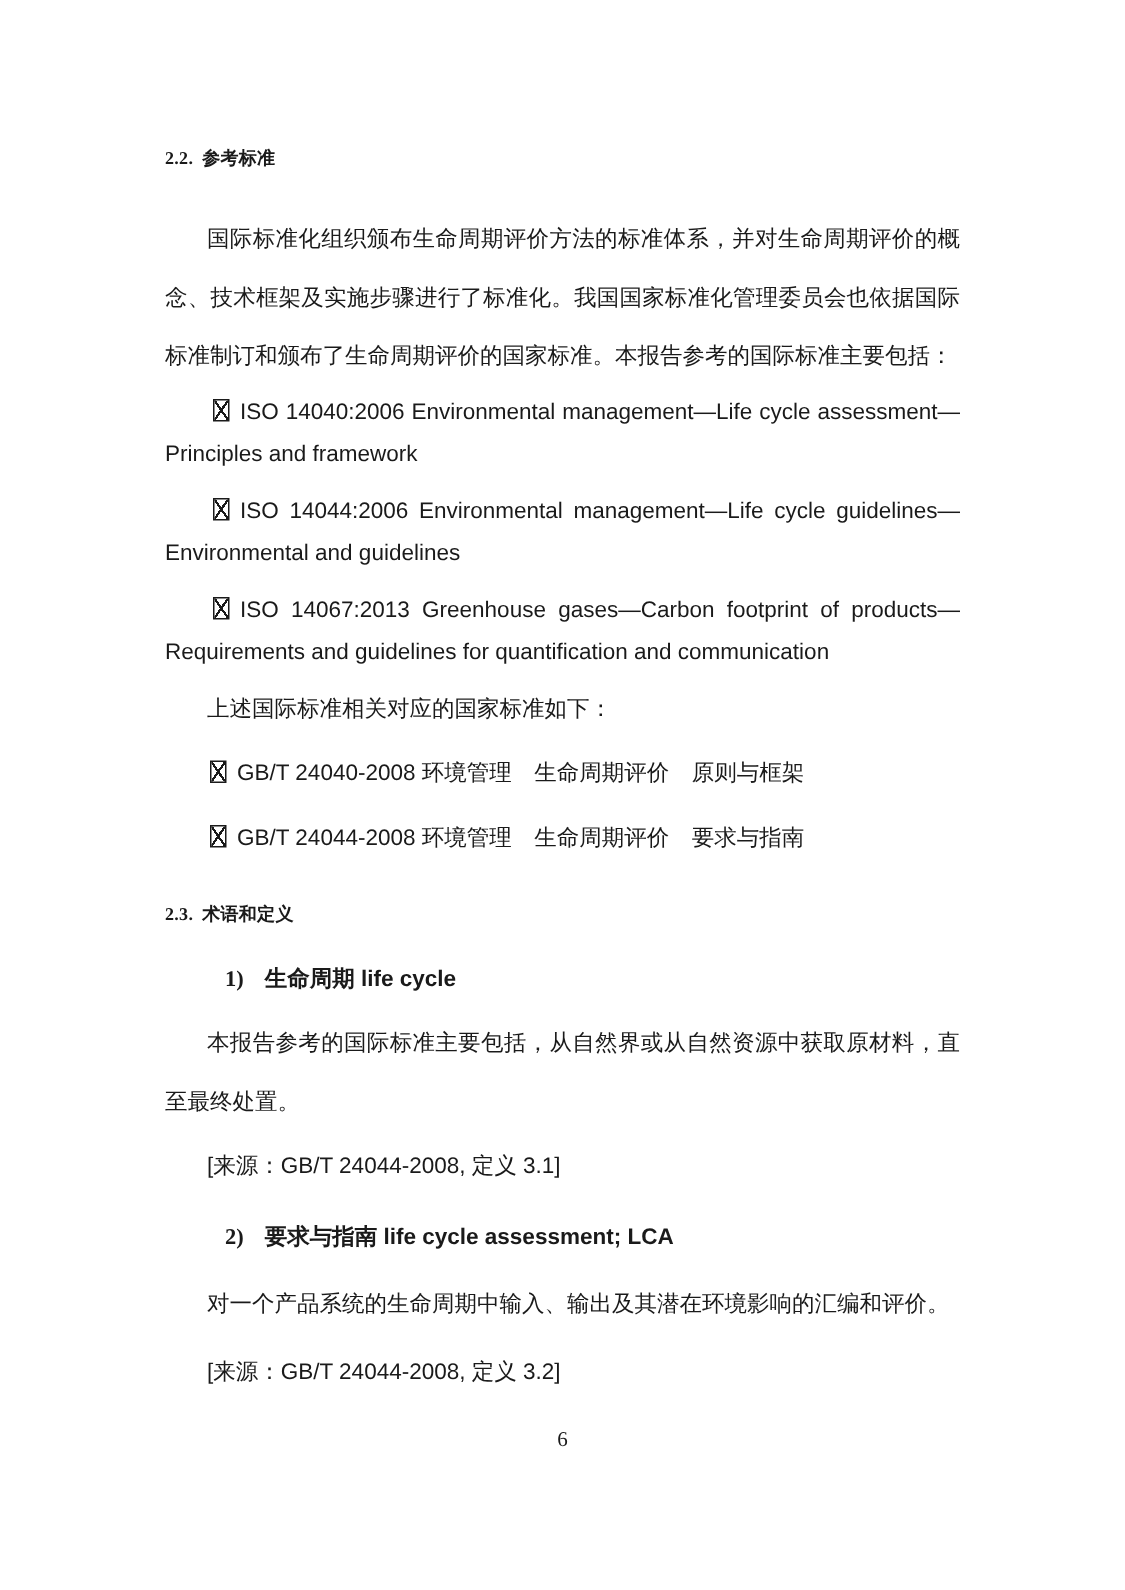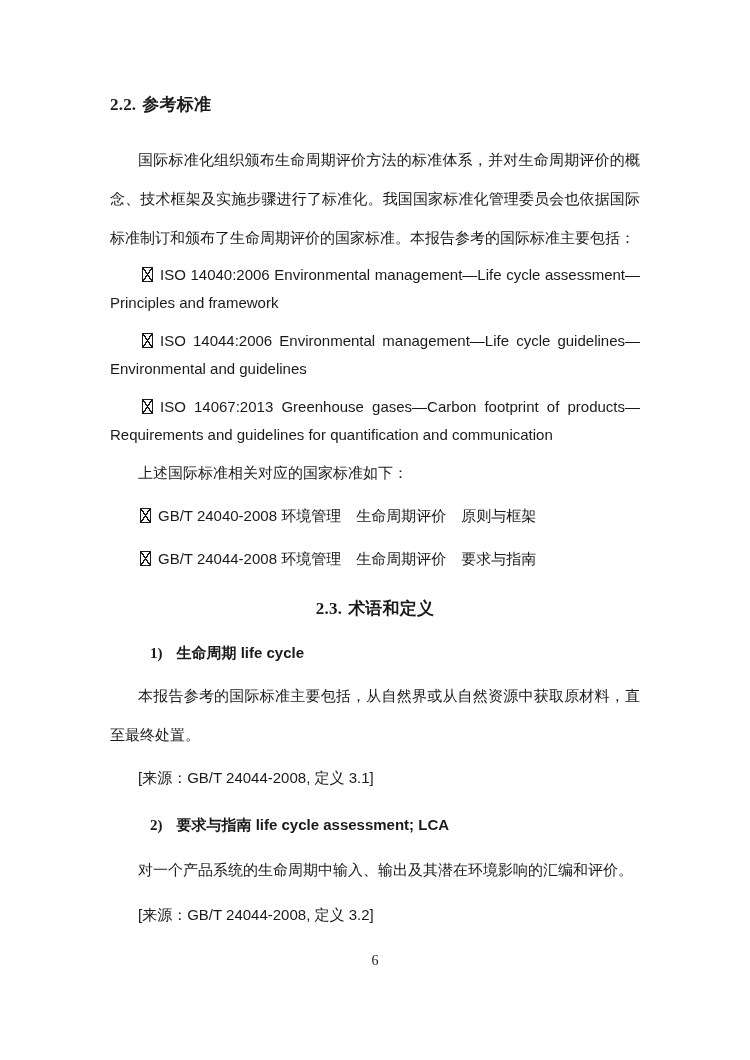--- a/index.html
+++ b/index.html
@@ -9,21 +9,21 @@
     box-sizing:border-box;
     padding:94px 110px 0 110px;
     background:#ffffff;
     color:#1a1a1a;
     font-family:"Liberation Sans","DejaVu Sans",sans-serif;
     font-size:15px;
     overflow:hidden;
   }
   .sec-heading{
     font-weight:bold;
-    font-size:17px;
+    font-size:12px;
     line-height:22px;
     letter-spacing:.2px;
   }
   .sec-num{font-family:"Liberation Serif","DejaVu Serif",serif;margin-right:6px;}
   .intro-para{
     margin-top:24px;
     line-height:39px;
     text-align:justify;
     text-indent:28px;
   }
@@ -43,21 +43,21 @@
     box-sizing:border-box;
     border:1.6px solid #1a1a1a;
     margin-right:7px;
     vertical-align:-2px;
     background:
       linear-gradient(to top right, transparent 45%, #1a1a1a 45%, #1a1a1a 55%, transparent 55%),
       linear-gradient(to bottom right, transparent 45%, #1a1a1a 45%, #1a1a1a 55%, transparent 55%);
   }
   .national-intro{margin-top:12px;line-height:24px;text-indent:28px;}
   .gb-item{margin-top:19px;line-height:24px;padding-left:30px;}
-  .sec-heading-2{margin-top:27px;text-align:center;}
+  .sec-heading-2{margin-top:27px;}
   .term-head{
     margin-top:21px;
     line-height:24px;
     padding-left:4px;
     font-weight:bold;
     margin-left:36px;
   }
   .term-num{
     font-family:"Liberation Serif","DejaVu Serif",serif;
     margin-right:14px;

